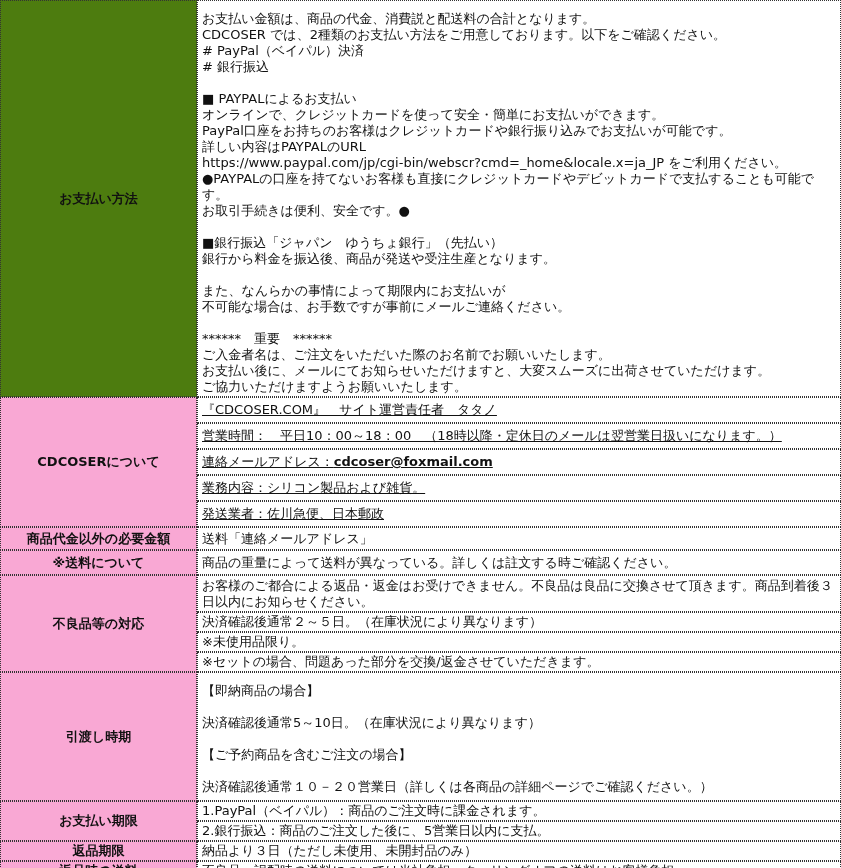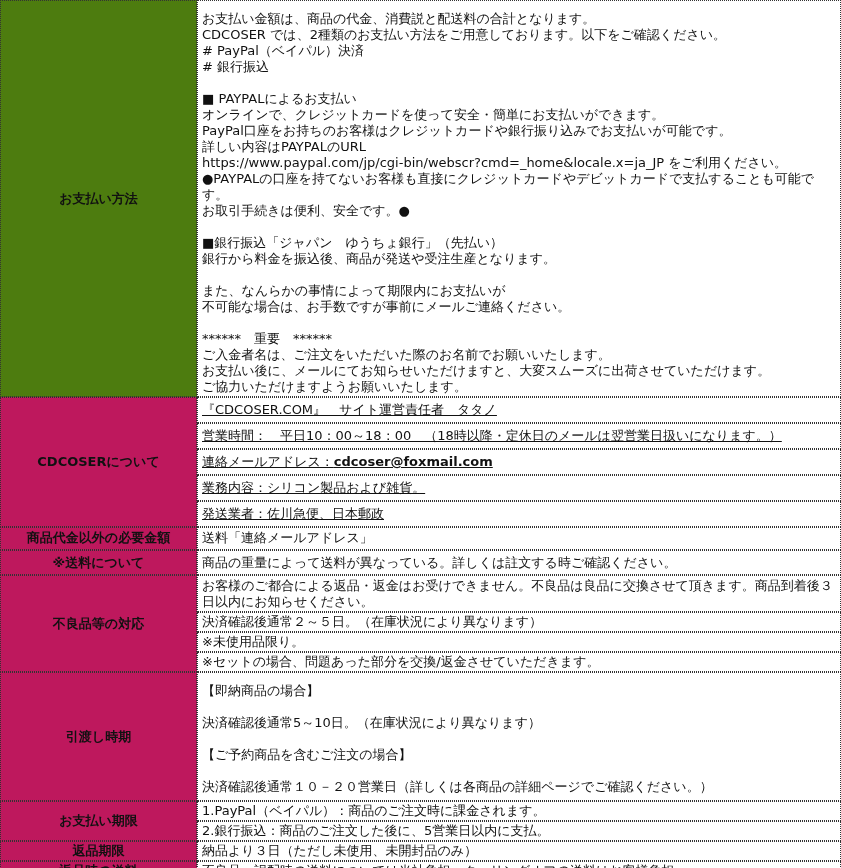--- a/index.html
+++ b/index.html
@@ -23,40 +23,40 @@
   td {
     border: 1px dotted #333333;
     box-sizing: border-box;
     overflow: hidden;
   }
   td.lbl {
     width: 197px;
     text-align: center;
     vertical-align: middle;
     font-weight: bold;
-    background: #be185d;
+    background: #f9a8d4;
     padding: 0 2px;
   }
   td.lbl.white {
     background: #4d7c0f;
   }
   td.cnt {
     vertical-align: middle;
     white-space: pre-wrap;
     padding: 1px 4px;
     background: #ffffff;
     word-break: break-all;
   }
   td.cnt.top {
     vertical-align: top;
     padding-top: 10px;
   }
   .h-big   { height: 397px; }
   .h-sub   { height: 26px; text-decoration: underline; }
-  .h-fee   { height: 23px; font-family: Liberation Mono, monospace; }
+  .h-fee   { height: 23px; }
   .h-ship  { height: 25px; }
   .h-def1  { height: 37px; }
   .h-def2  { height: 17px; }
   .h-def3  { height: 15px; }
   .h-deliv { height: 129px; }
   .h-pay   { height: 18px; }
   .h-ret   { height: 20px; }
   .h-rets  { height: 15px; }
   .tight   { padding-top: 0; padding-bottom: 0; }
   .email {

